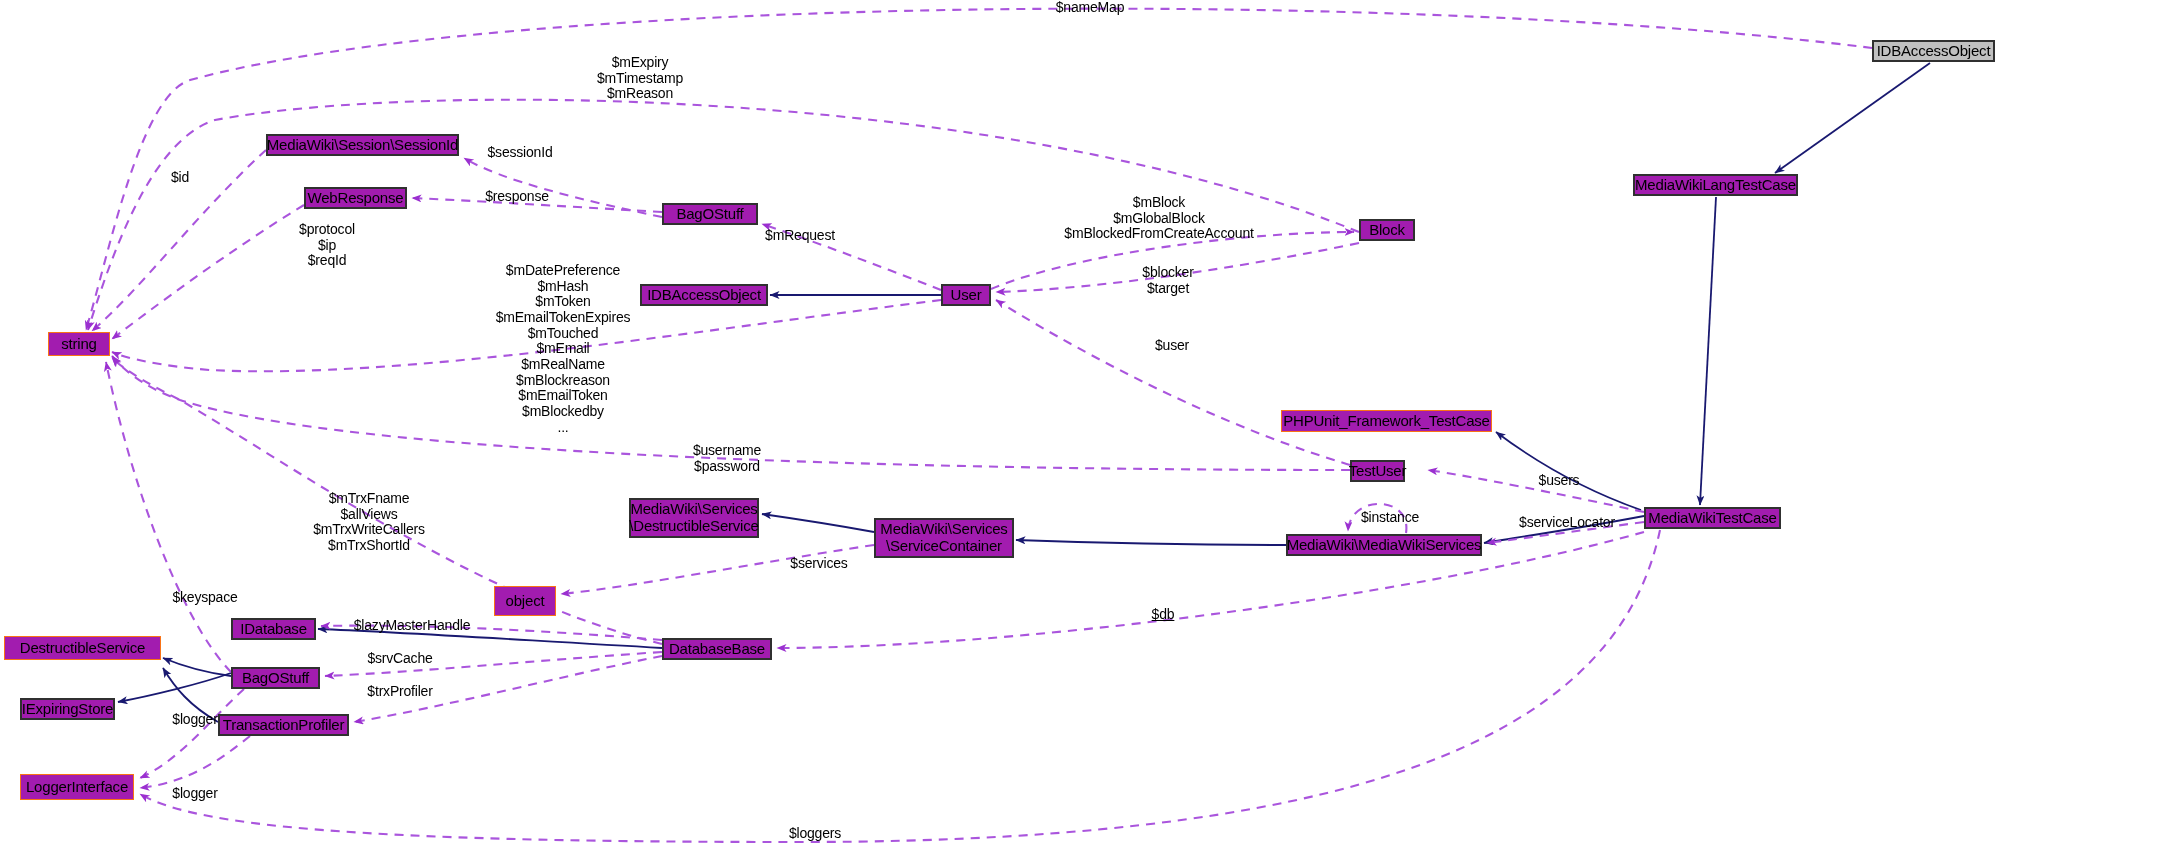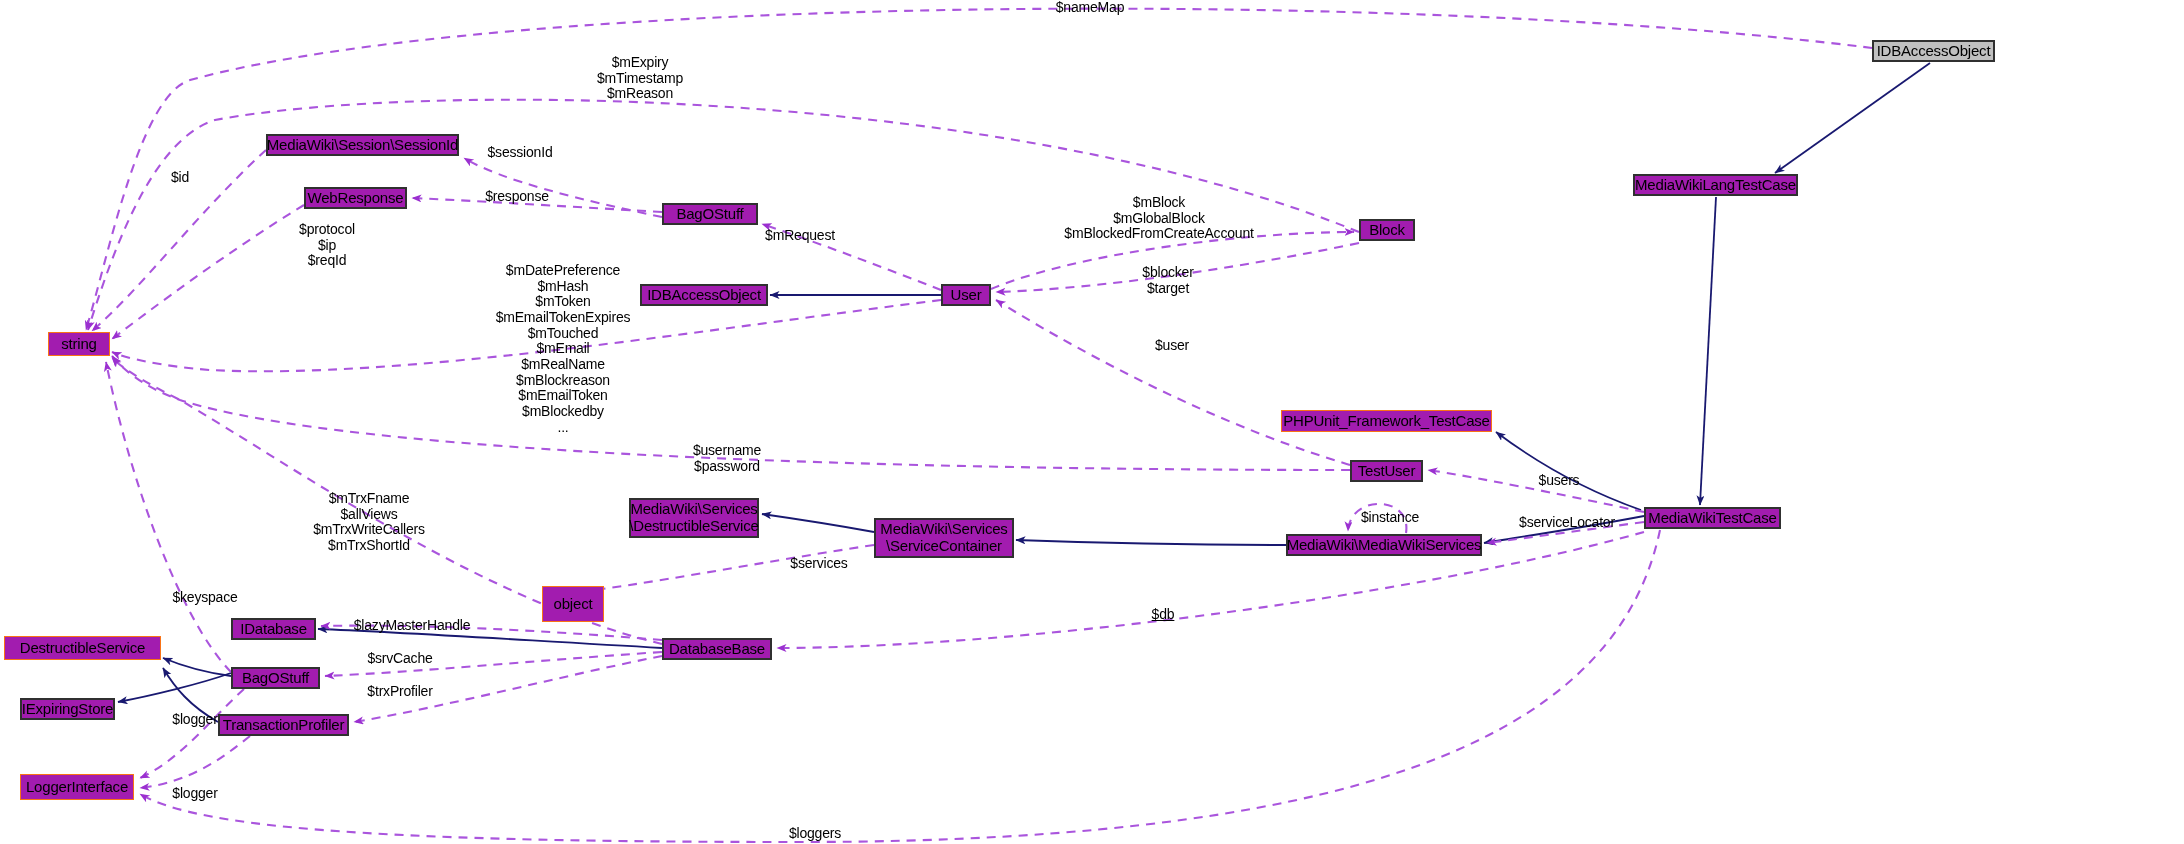--- a/index.html
+++ b/index.html
@@ -119,34 +119,34 @@
       <path d="M250,736 C220,760 190,782 140,788"></path>
 
       <path d="M1660,530 C1620,720 1400,842 800,842 C400,842 200,830 140,794"></path>
     </g>
   </svg>
 
   <div class="node current" style="left: 1872px; top: 40px; width: 123px; height: 22px;">IDBAccessObject</div>
   <div class="node strong" style="left: 1633px; top: 174px; width: 165px; height: 22px;">MediaWikiLangTestCase</div>
   <div class="node strong" style="left: 1644px; top: 507px; width: 137px; height: 22px;">MediaWikiTestCase</div>
   <div class="node faint" style="left: 1281px; top: 410px; width: 211px; height: 22px;">PHPUnit_Framework_TestCase</div>
-  <div class="node strong" style="left: 1350px; top: 460px; width: 73px; height: 22px;">TestUser</div>
+  <div class="node strong" style="left: 1350px; top: 460px; width: 55px; height: 22px;">TestUser</div>
   <div class="node strong" style="left: 1359px; top: 219px; width: 56px; height: 22px;">Block</div>
   <div class="node strong" style="left: 941px; top: 284px; width: 50px; height: 22px;">User</div>
   <div class="node strong" style="left: 640px; top: 284px; width: 128px; height: 22px;">IDBAccessObject</div>
   <div class="node strong" style="left: 662px; top: 203px; width: 96px; height: 22px;">BagOStuff</div>
   <div class="node strong" style="left: 304px; top: 187px; width: 103px; height: 22px;">WebResponse</div>
   <div class="node strong" style="left: 266px; top: 134px; width: 193px; height: 22px;">MediaWiki\Session\SessionId</div>
   <div class="node faint" style="left: 48px; top: 332px; width: 62px; height: 24px;">string</div>
   <div class="node strong" style="left: 629px; top: 498px; width: 130px; height: 40px;">MediaWiki\Services
 \DestructibleService</div>
   <div class="node strong" style="left: 874px; top: 518px; width: 140px; height: 40px;">MediaWiki\Services
 \ServiceContainer</div>
   <div class="node strong" style="left: 1286px; top: 534px; width: 196px; height: 22px;">MediaWiki\MediaWikiServices</div>
-  <div class="node faint" style="left: 494px; top: 586px; width: 62px; height: 36px; margin-left: 48px;">object</div>
+  <div class="node faint" style="left: 494px; top: 586px; width: 62px; height: 30px;">object</div>
   <div class="node strong" style="left: 662px; top: 638px; width: 110px; height: 22px;">DatabaseBase</div>
   <div class="node strong" style="left: 231px; top: 618px; width: 85px; height: 22px;">IDatabase</div>
   <div class="node strong" style="left: 231px; top: 667px; width: 89px; height: 22px;">BagOStuff</div>
   <div class="node strong" style="left: 218px; top: 714px; width: 131px; height: 22px;">TransactionProfiler</div>
   <div class="node faint" style="left: 4px; top: 636px; width: 157px; height: 24px;">DestructibleService</div>
   <div class="node strong" style="left: 20px; top: 698px; width: 95px; height: 22px;">IExpiringStore</div>
   <div class="node faint" style="left: 20px; top: 774px; width: 114px; height: 26px;">LoggerInterface</div>
 
   <div class="edge-label" style="left: 1090px; top: 0px; transform: translateX(-50%);">$nameMap</div>
   <div class="edge-label" style="left: 640px; top: 55px; transform: translateX(-50%);">$mExpiry

